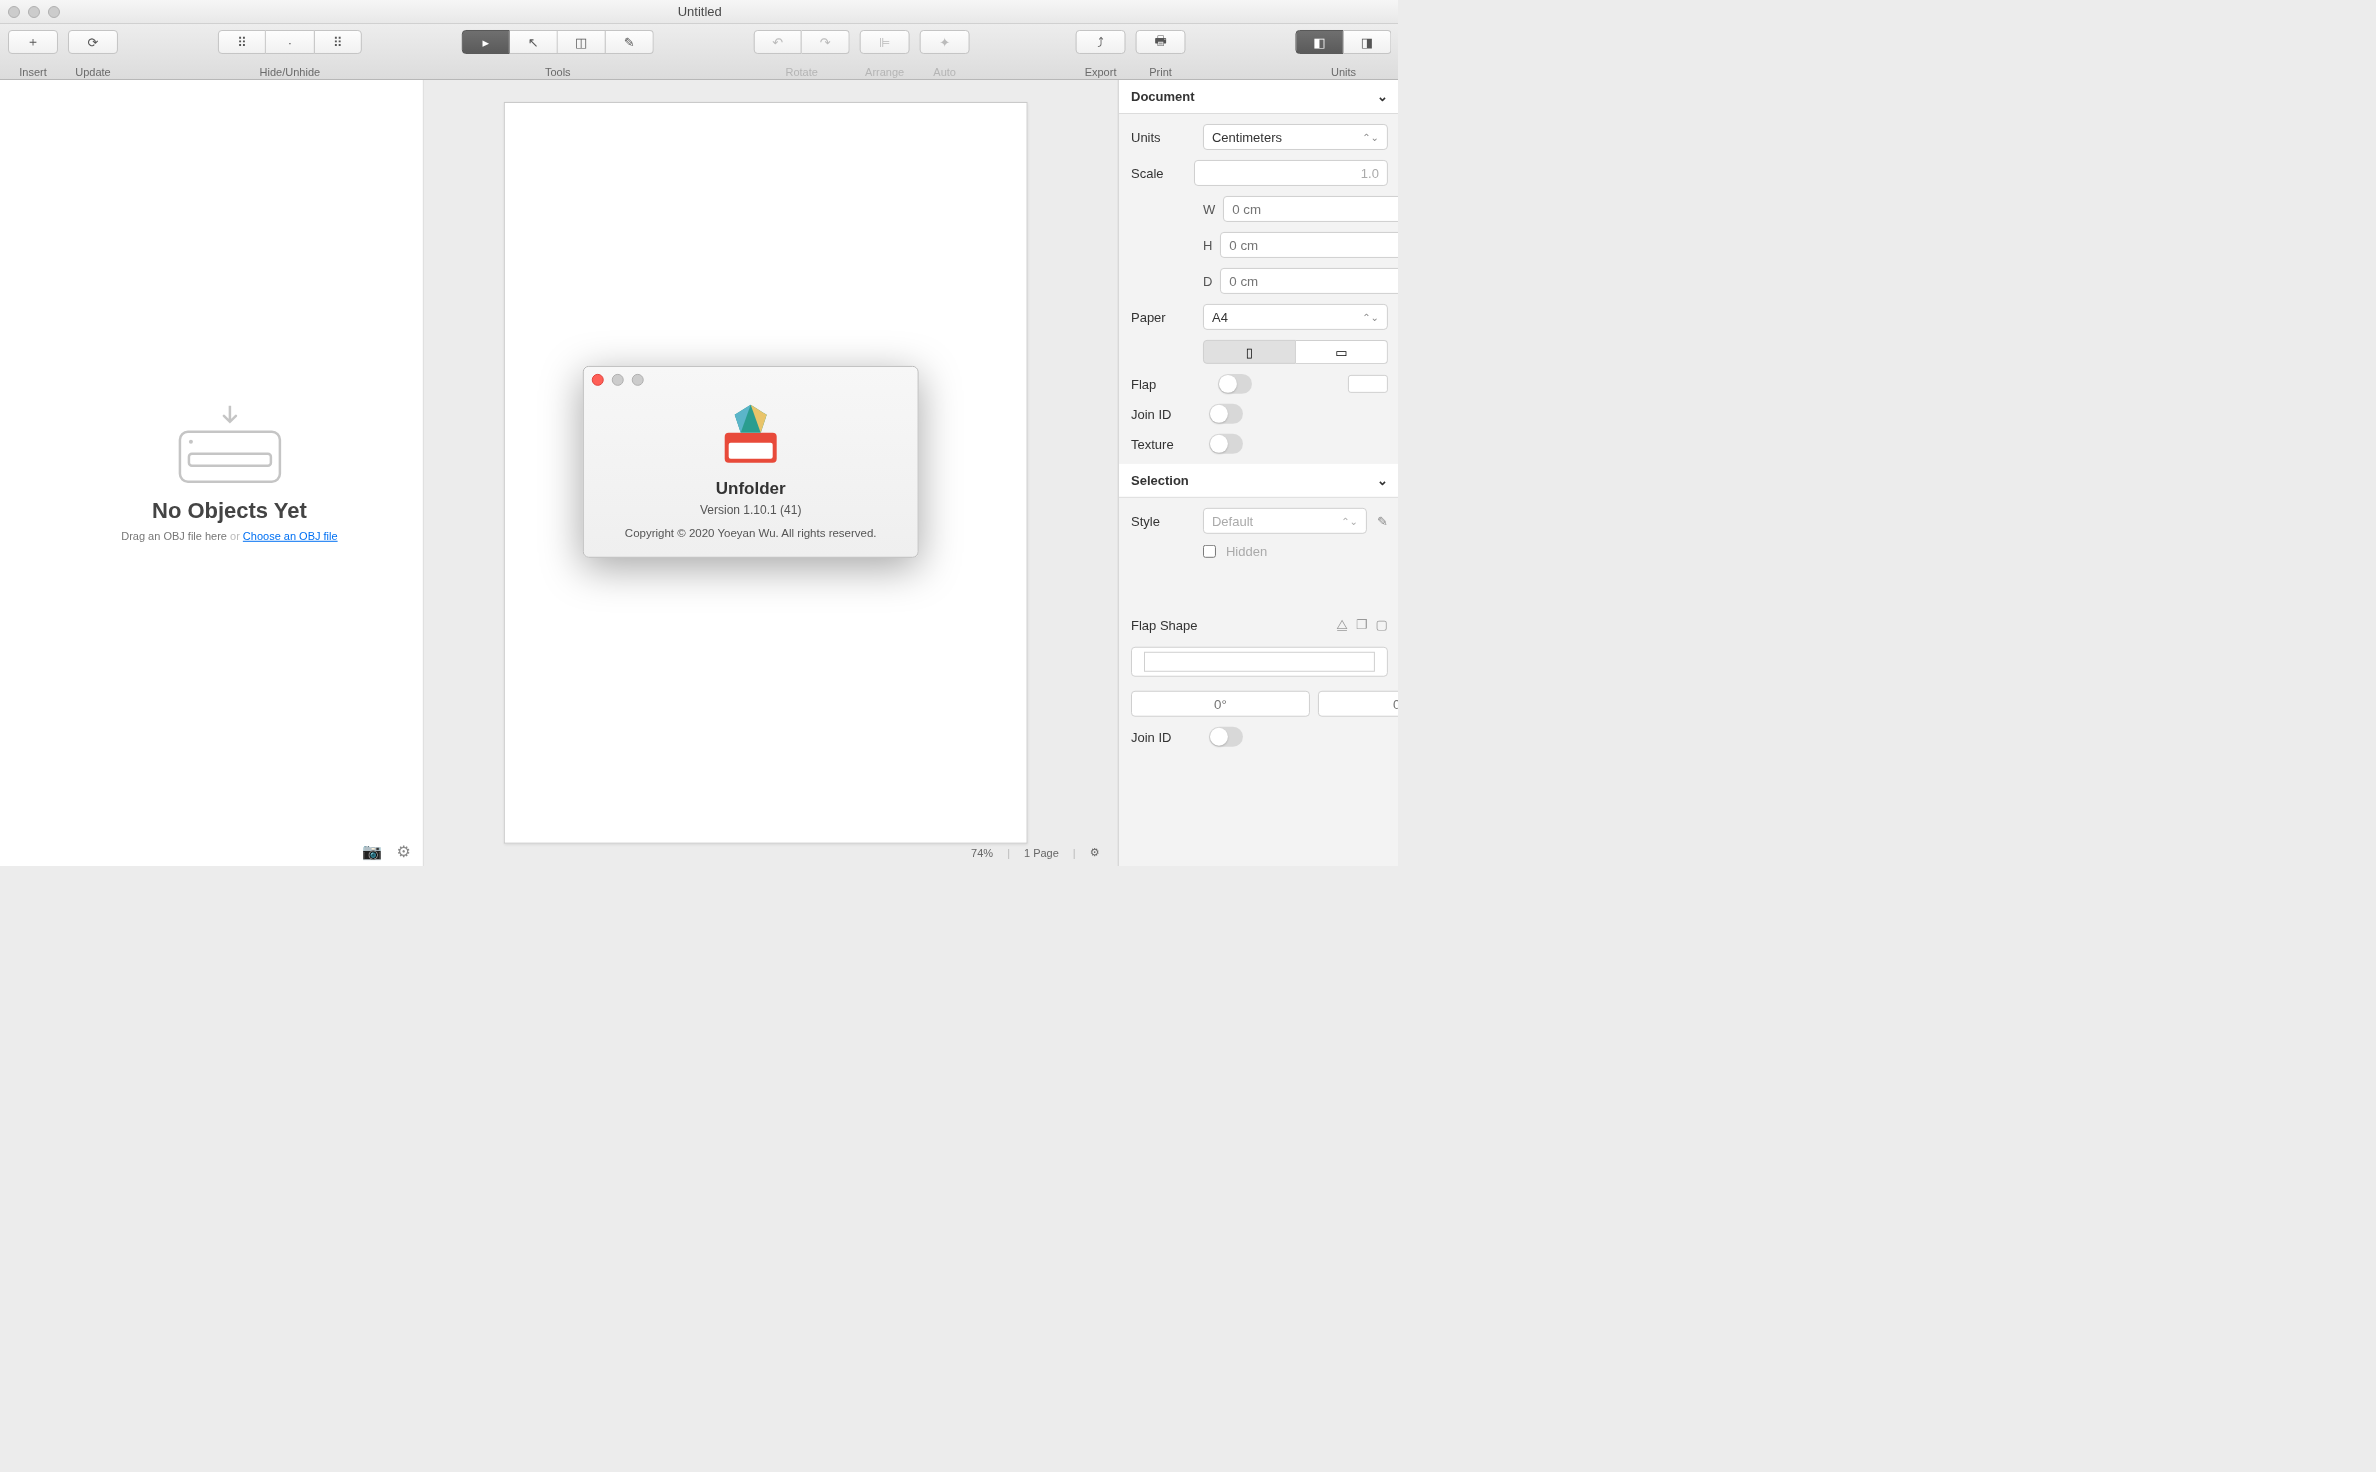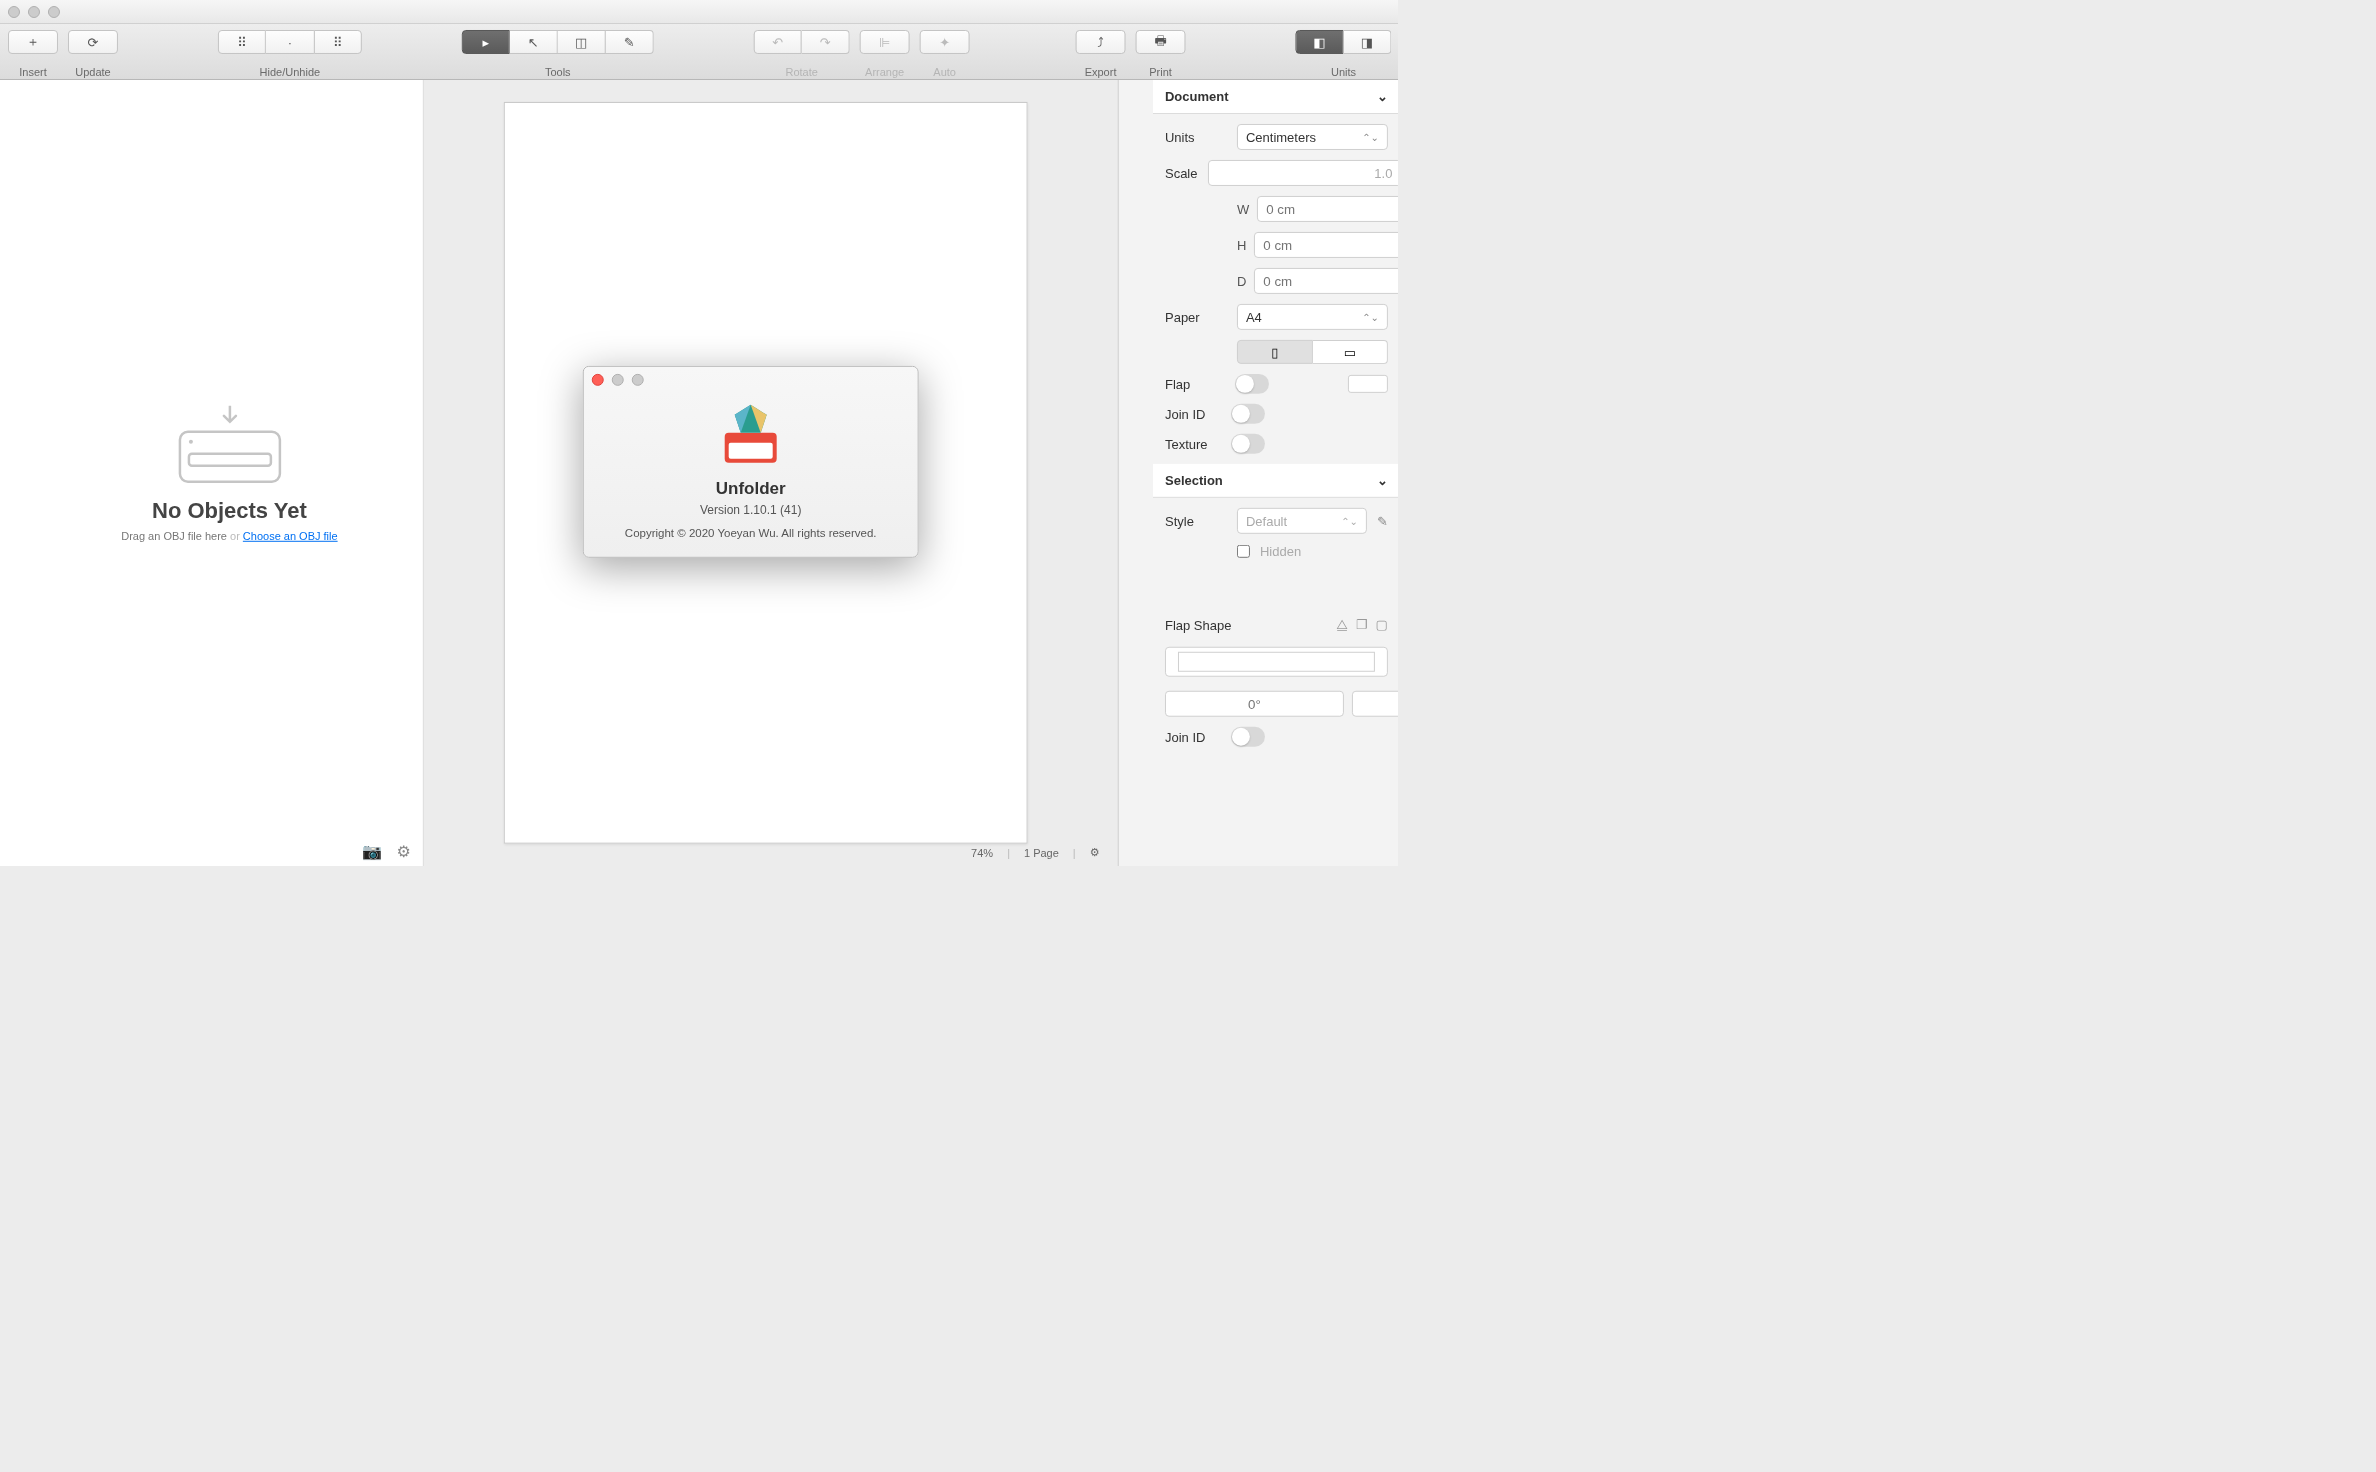--- a/index.html
+++ b/index.html
@@ -32,21 +32,21 @@
 .empty p{font-size:11px; color:#777;}
 .empty a{color:#0070f3;}
 .sidebar-footer{position:absolute; bottom:6px; right:12px; display:flex; gap:14px; color:#888; font-size:16px;}
 
 .canvas{ flex:1; background:#ececec; position:relative;}
 .page{ position:absolute; left:80px; top:22px; width:524px; height:742px; background:#fff; border:1px solid #c8c8c8; box-shadow:0 1px 3px rgba(0,0,0,.1);}
 .canvas-footer{ position:absolute; bottom:8px; right:18px; font-size:11px; color:#666; display:flex; align-items:center; gap:14px;}
 .canvas-footer .sep{color:#bbb;}
 
 
-.inspector{ width:282px; background:#f3f3f3; border-left:1px solid #c8c8c8; overflow-y:auto; font-size:13px;padding-left:34px;}
+.inspector{ width:282px; background:#f3f3f3; border-left:1px solid #c8c8c8; overflow-y:auto; font-size:13px;}
 .insp-header{ height:34px; display:flex; align-items:center; justify-content:space-between; padding:0 12px; background:#fff; border-bottom:1px solid #dcdcdc; font-weight:600; color:#333;}
 .insp-body{ padding:10px 12px; display:flex; flex-direction:column; gap:10px;}
 .row{ display:flex; align-items:center; gap:10px;}
 .row label{ width:62px; color:#333;}
 .select,.input{ flex:1; height:26px; background:#fff; border:1px solid #cfcfcf; border-radius:4px; padding:0 8px; font-size:13px; color:#333;text-align:right;}
 .input::placeholder{color:#aaa;}
 .dim-row{display:flex; align-items:center; gap:8px; margin-left:72px;}
 .dim-row span{width:14px; text-align:center; color:#555;}
 .dim-row input{flex:1; height:26px; border:1px solid #cfcfcf; border-radius:4px; padding:0 8px; color:#aaa;}
 .orient{display:flex; margin-left:72px;}
@@ -81,20 +81,21 @@
 
 <div class="wrapper">
     <div class="window">
 
 <div class="titlebar">
   <div class="traffic">
     <div class="tl"></div>
     <div class="tl"></div>
     <div class="tl"></div>
   </div>
+  <div class="title">Untitled</div>
 </div>
 
 <div class="toolbar">
   <div class="toolgroup" style="margin-right:10px;">
     <div class="seg">
             <div class="btn only" style="width:50px">＋</div>
           </div>
     <div class="toollabel">Insert</div>
   </div>
   <div class="toolgroup" style="margin-right:100px;">

